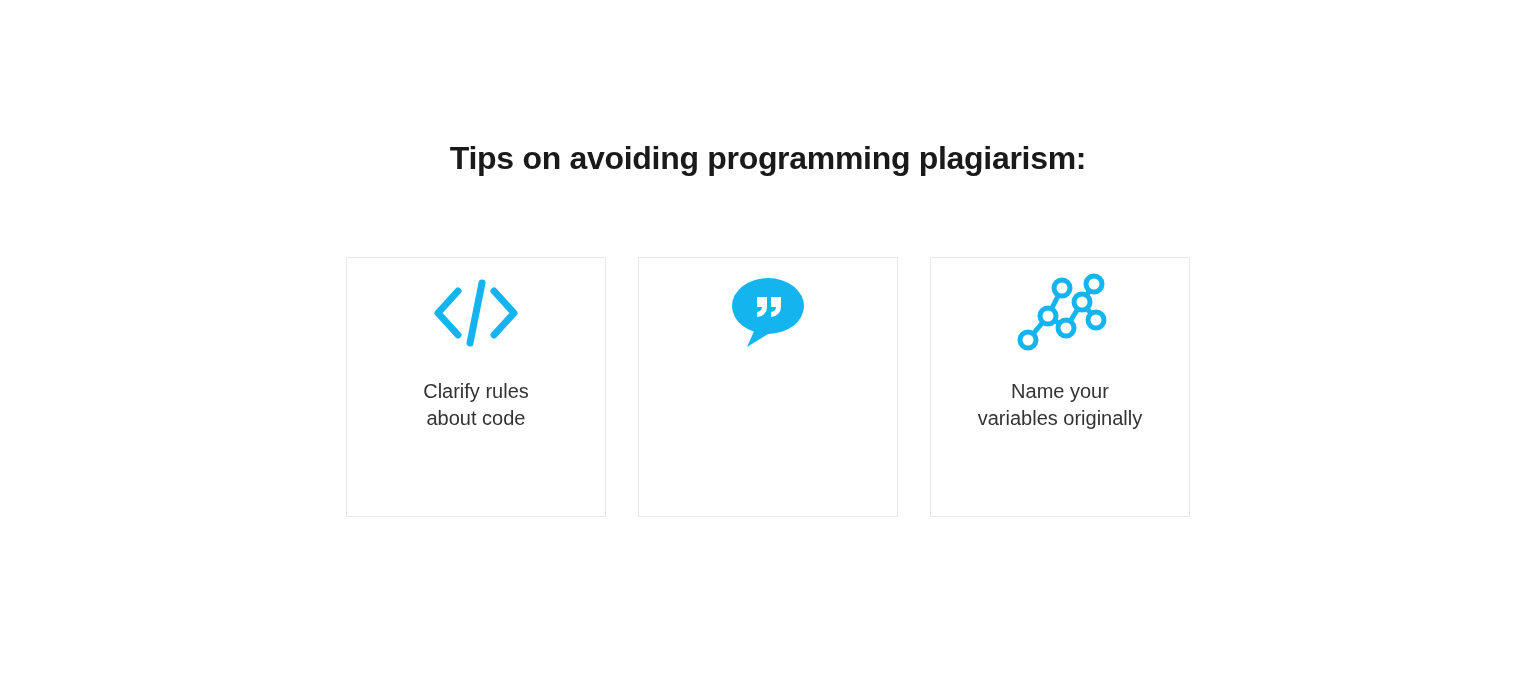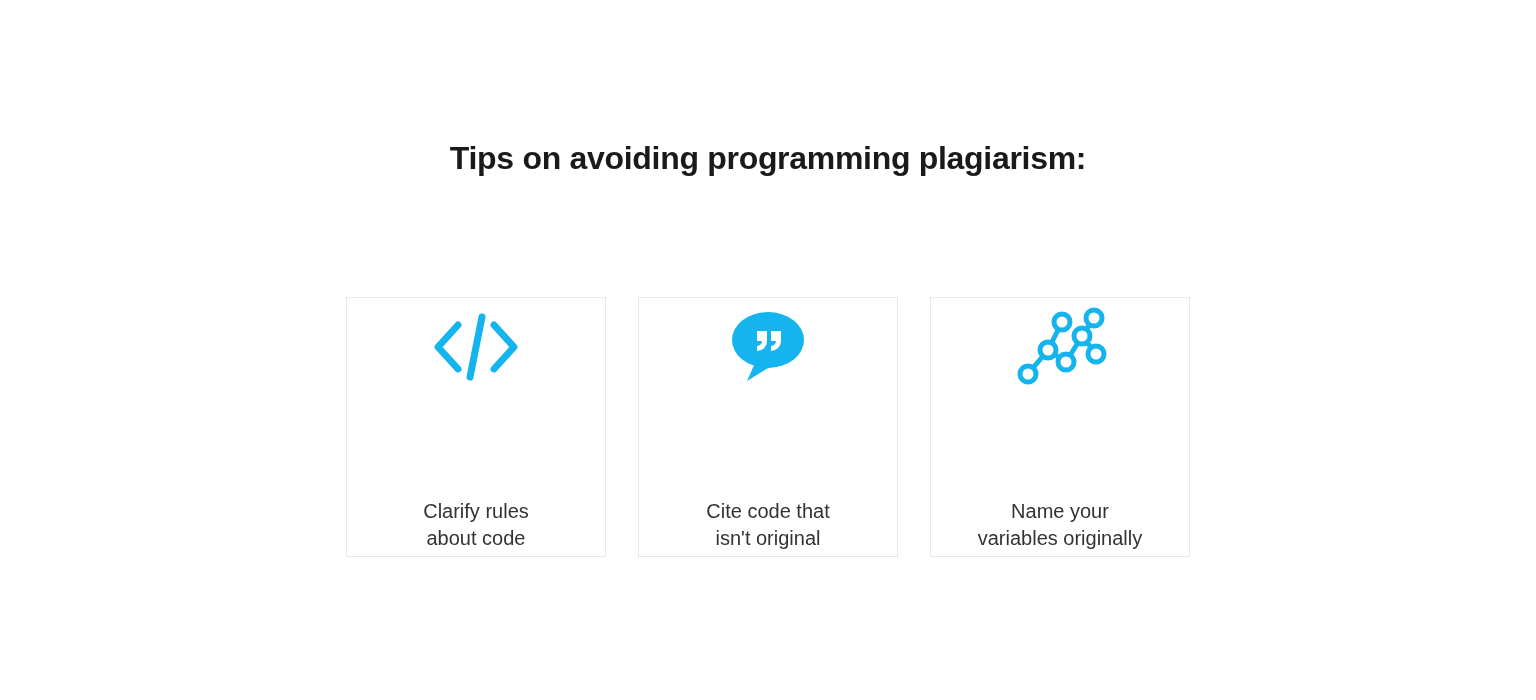--- a/index.html
+++ b/index.html
@@ -10,37 +10,37 @@
       font-family: -apple-system, BlinkMacSystemFont, 'Segoe UI', Arial, sans-serif;
       display: flex;
       flex-direction: column;
       align-items: center;
       padding-top: 140px;
     }
     .title {
       font-size: 32px;
       font-weight: 700;
       color: #1a1a1a;
-      margin-bottom: 120px;
+      margin-bottom: 80px;
       letter-spacing: -0.3px;
     }
     .cards {
       display: flex;
       gap: 32px;
       justify-content: center;
     }
     .card {
       width: 260px;
       height: 260px;
       border: 1px solid #e8e8e8;
       display: flex;
       flex-direction: column;
       align-items: center;
-      justify-content: space-between;
-      padding: 4px;
+      justify-content: flex-start;
+      padding: 10px;
     }
     .icon-wrap {
       height: 90px;
       display: flex;
       align-items: center;
       justify-content: center;
       margin-bottom: 20px;
     }
     .card-text {
       font-size: 20px;
@@ -75,22 +75,20 @@
     <div class="icon-wrap">
       <svg width="86" height="80" viewBox="0 0 86 80">
         <ellipse cx="43" cy="33" rx="36" ry="28" fill="#14b4ef"></ellipse>
         <path d="M 30 56 L 22 74 L 48 58 Z" fill="#14b4ef"></path>
         <g fill="#ffffff">
           <path d="M 32 24 h 10 v 10 a 10 10 0 0 1 -10 10 v -5 a 5 5 0 0 0 5 -5 h -5 Z"></path>
           <path d="M 46 24 h 10 v 10 a 10 10 0 0 1 -10 10 v -5 a 5 5 0 0 0 5 -5 h -5 Z"></path>
         </g>
       </svg>
     </div>
-    <div class="card-text">Cite code that
-isn't original</div>
   </div>
 
 
   <div class="card">
     <div class="icon-wrap">
       <svg width="96" height="86" viewBox="0 0 96 86">
         <g stroke="#14b4ef" stroke-width="5" fill="none" stroke-linecap="round">
           <line x1="16" y1="70" x2="36" y2="46"></line>
           <line x1="36" y1="46" x2="54" y2="58"></line>
           <line x1="54" y1="58" x2="70" y2="32"></line>

